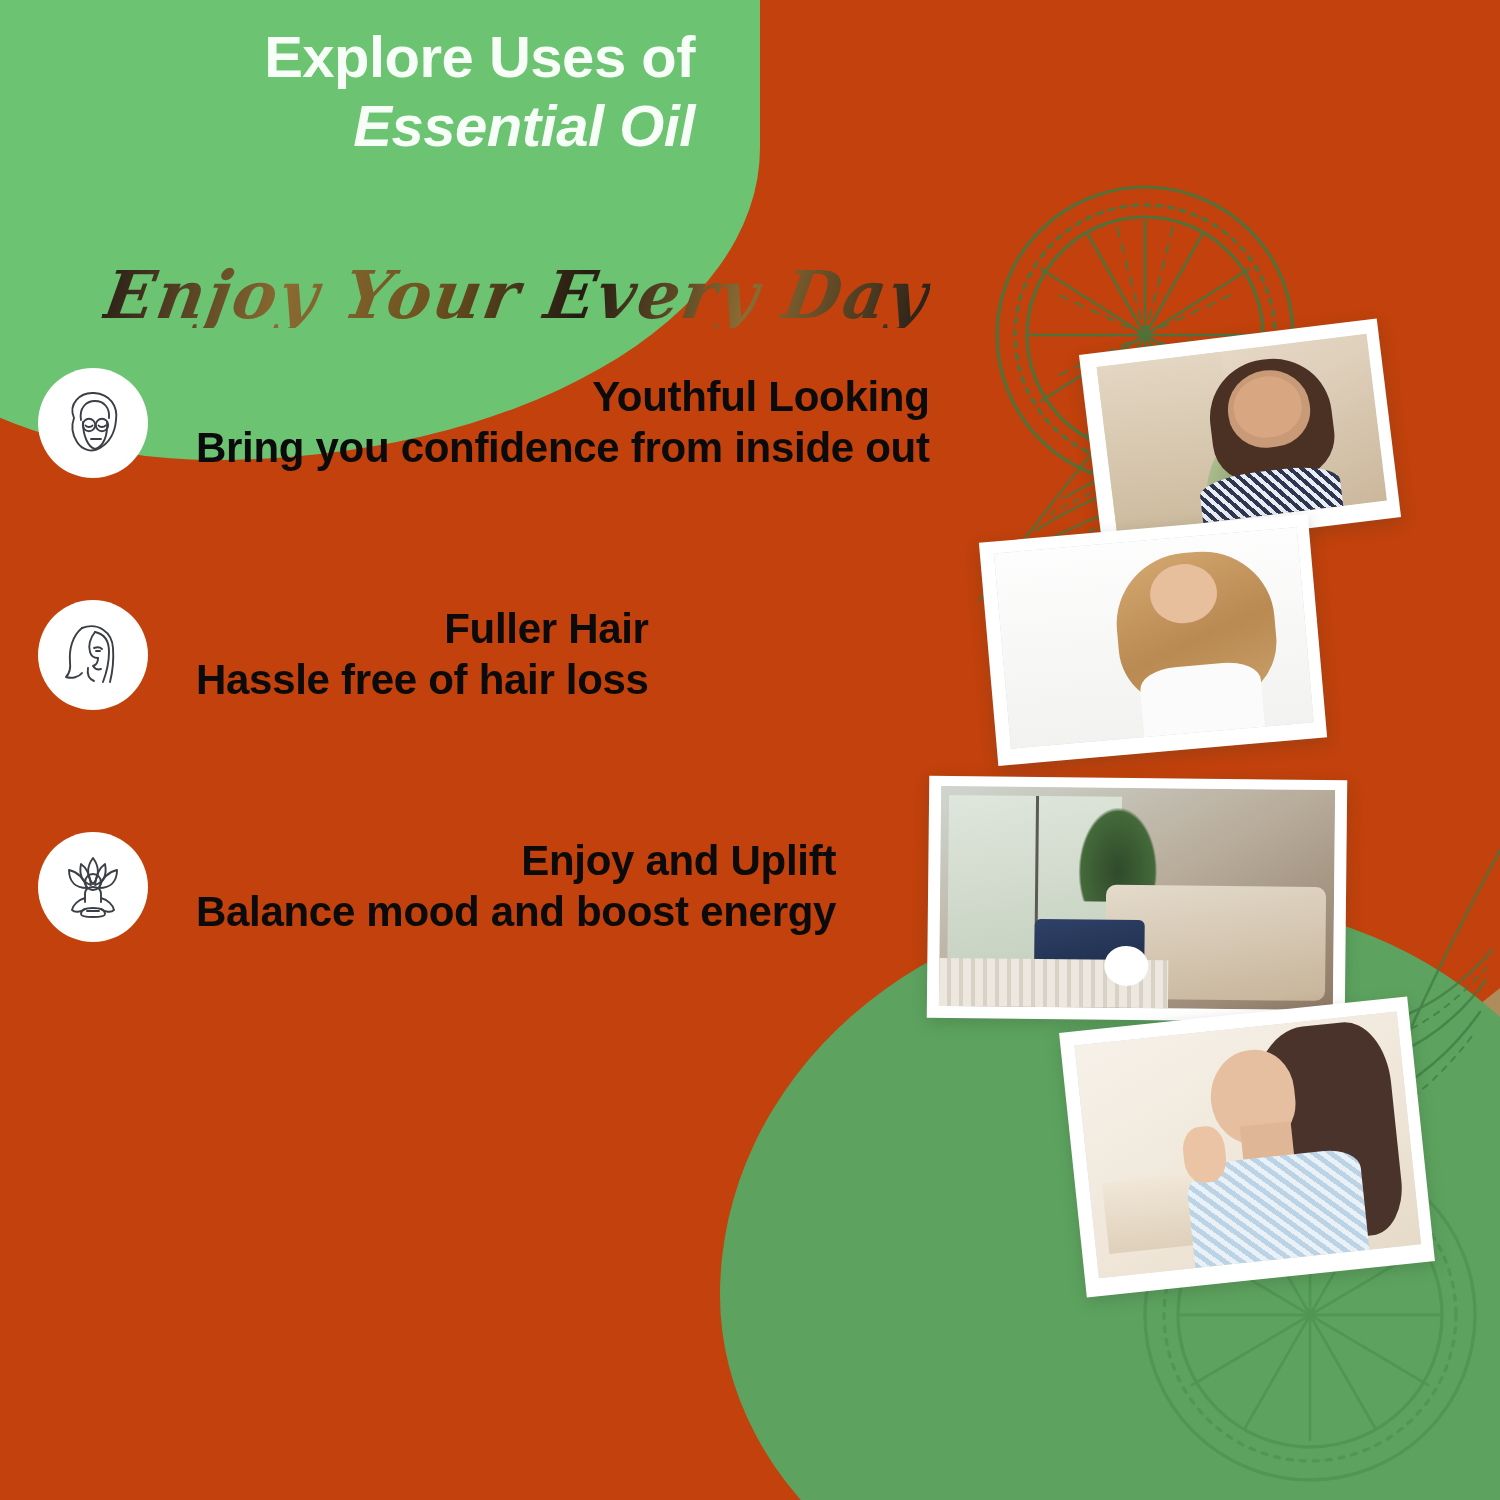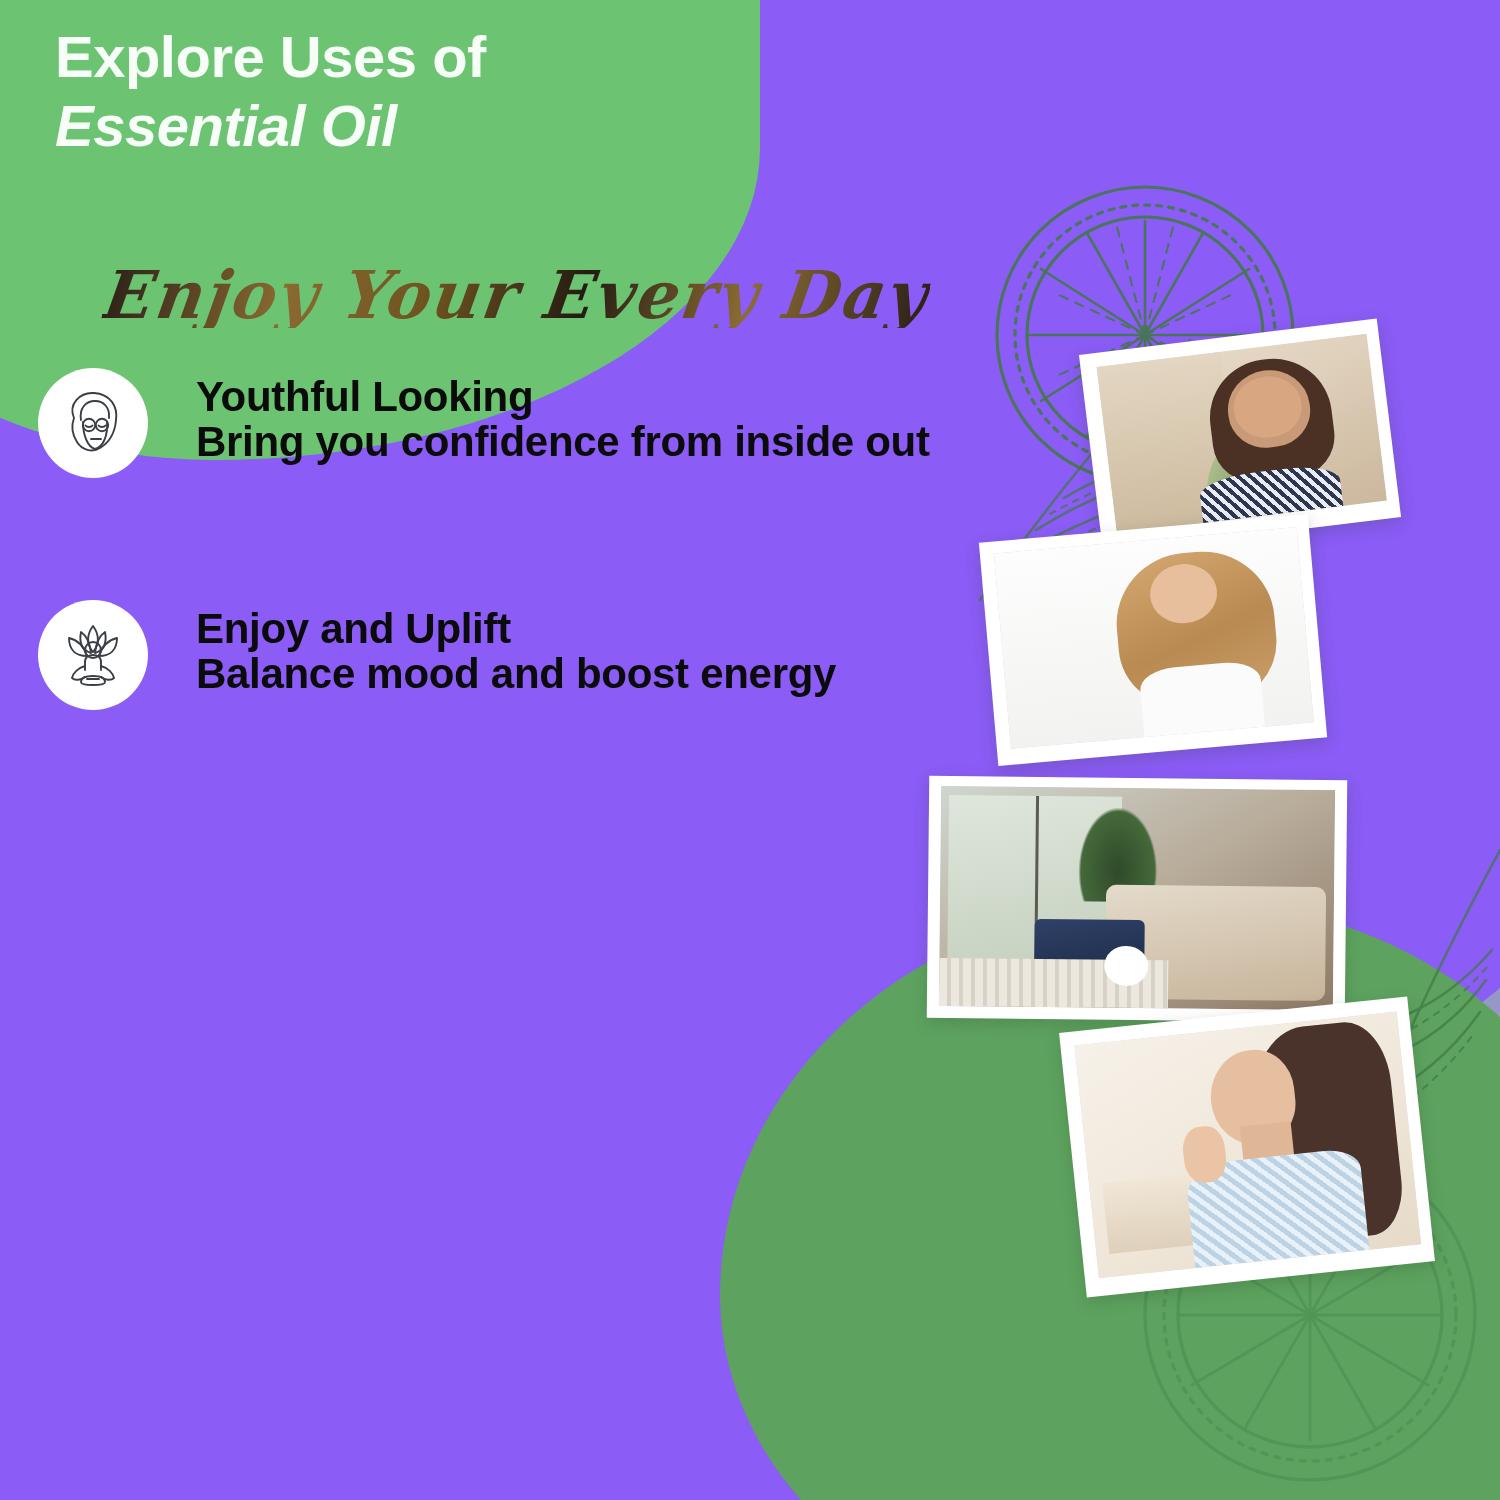--- a/index.html
+++ b/index.html
@@ -2,21 +2,21 @@
 <html><head>
 <meta charset="utf-8">
 <style>
   html,body{margin:0;padding:0;}
   body{
     width:1500px;height:1500px;overflow:hidden;
     font-family:"Liberation Sans",sans-serif;
     background:#aed3ac;
     position:relative;
   }
-  #stage{position:absolute;inset:0;width:1500px;height:1500px;overflow:hidden;background:#8b5cf6;}
+  #stage{position:absolute;inset:0;width:1500px;height:1500px;overflow:hidden;background:#c2410c;text-align:right;}
 
   
   .bg-blob-br{
     position:absolute;right:-120px;bottom:-160px;width:900px;height:760px;
     background:#5da35f;border-radius:50% 48% 46% 52%/52% 50% 50% 48%;
   }
   .bg-wedge{
     position:absolute;left:860px;bottom:0;width:700px;height:560px;
     background:#9ecb9f;
     clip-path:polygon(100% 0,100% 100%,0 100%);
@@ -62,21 +62,21 @@
   .feature{position:relative;height:232px;}
   .f-icon{
     position:absolute;left:38px;top:0;width:110px;height:110px;
     background:radial-gradient(circle at 50% 48%,#ffffff 60%,#f4fbf3 100%);
     border-radius:50%;
     display:flex;align-items:center;justify-content:center;
   }
   .f-icon svg{display:block;}
   .f-text{position:absolute;left:196px;top:6px;color:#0b0b0b;}
   .f-title{font-size:42px;font-weight:bold;line-height:1.08;letter-spacing:-.3px;white-space:nowrap;}
-  .f-sub{font-size:42px;font-weight:bold;line-height:1.08;letter-spacing:-.3px;white-space:nowrap;}
+  .f-sub{font-size:42px;font-weight:bold;line-height:1.08;letter-spacing:-.3px;margin-top:6px;white-space:nowrap;}
 
   
   .photo{
     position:absolute;background:#fff;
     box-shadow:0 5px 16px rgba(40,60,40,.22);
     overflow:hidden;
   }
   .photo .inner{position:absolute;overflow:hidden;background:#ddd;}
 
   
@@ -249,20 +249,40 @@
             <path d="M37 55 L47 55"></path>
           </g>
         </svg>
       </div>
       <div class="f-text">
         <div class="f-title">Youthful Looking</div>
         <div class="f-sub">Bring you confidence from inside out</div>
       </div>
     </div>
 
+    <div class="feature">
+      <div class="f-icon">
+        <svg width="78" height="78" viewBox="0 0 78 78">
+          <g fill="none" stroke="#3a3f45" stroke-width="1.9" stroke-linecap="round" stroke-linejoin="round">
+            <path d="M28 12 C44 6 58 16 59 32 C60 46 58 58 56 66"></path>
+            <path d="M28 12 C18 20 15 34 16 46 C17 54 15 58 12 61 C18 63 25 61 28 57"></path>
+            <path d="M41 16 C51 18 55 26 55 36 C55 48 52 58 49 66"></path>
+            <path d="M41 16 C36 22 34 30 36 36 C37 40 40 42 44 42"></path>
+            <path d="M44 42 C44 46 42 49 39 50 C41 53 44 54 47 53"></path>
+            <path d="M34 52 C33 58 35 63 40 65"></path>
+            <path d="M40 32 C43 31 46 31 48 33"></path>
+            <path d="M42 35 L46 35"></path>
+          </g>
+        </svg>
+      </div>
+      <div class="f-text">
+        <div class="f-title">Fuller Hair</div>
+        <div class="f-sub">Hassle free of hair loss</div>
+      </div>
+    </div>
 
 
     <div class="feature">
       <div class="f-icon">
         <svg width="78" height="78" viewBox="0 0 78 78">
           <g fill="none" stroke="#3a3f45" stroke-width="1.9" stroke-linecap="round" stroke-linejoin="round">
             <path d="M39 10 C33 18 32 28 39 36 C46 28 45 18 39 10 Z"></path>
             <path d="M27 16 C25 26 28 34 37 37 C36 28 33 20 27 16 Z"></path>
             <path d="M51 16 C53 26 50 34 41 37 C42 28 45 20 51 16 Z"></path>
             <path d="M15 22 C15 34 22 40 33 40 C30 31 24 24 15 22 Z"></path>

